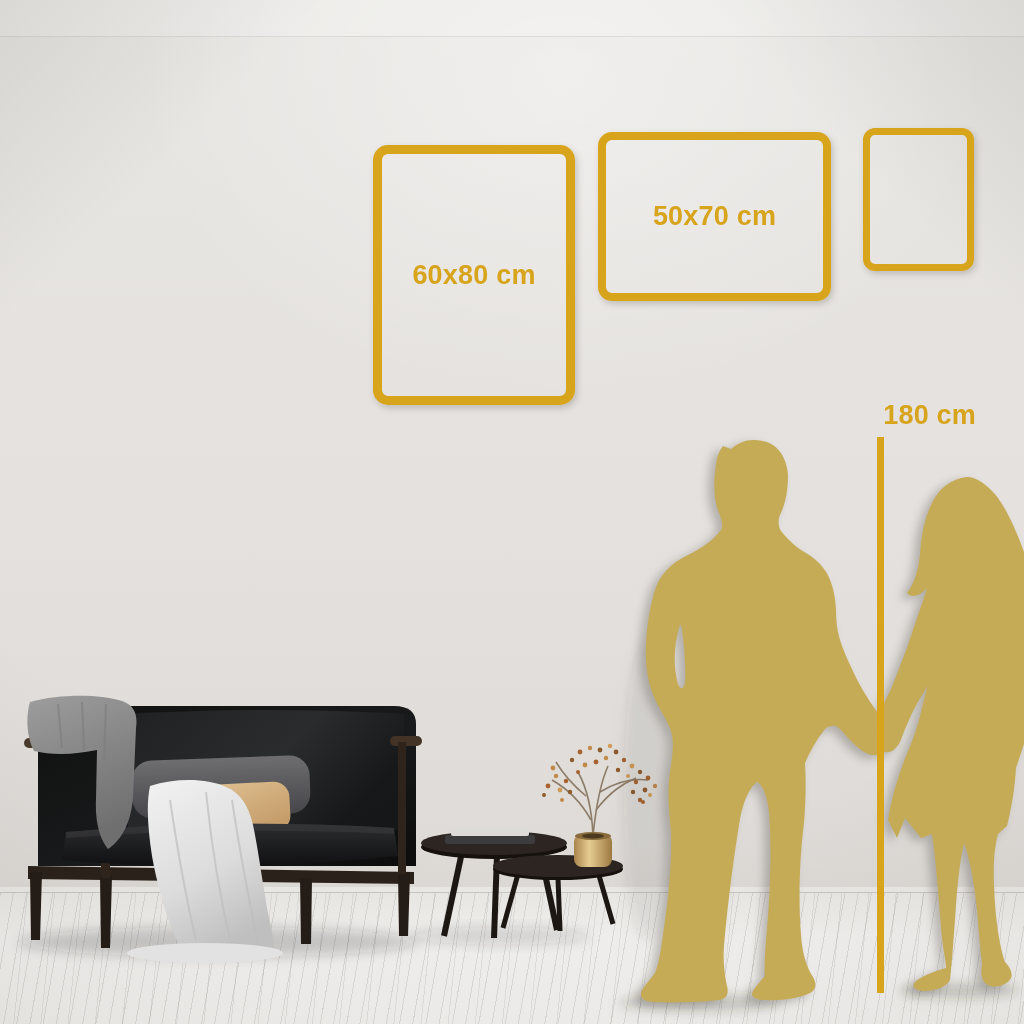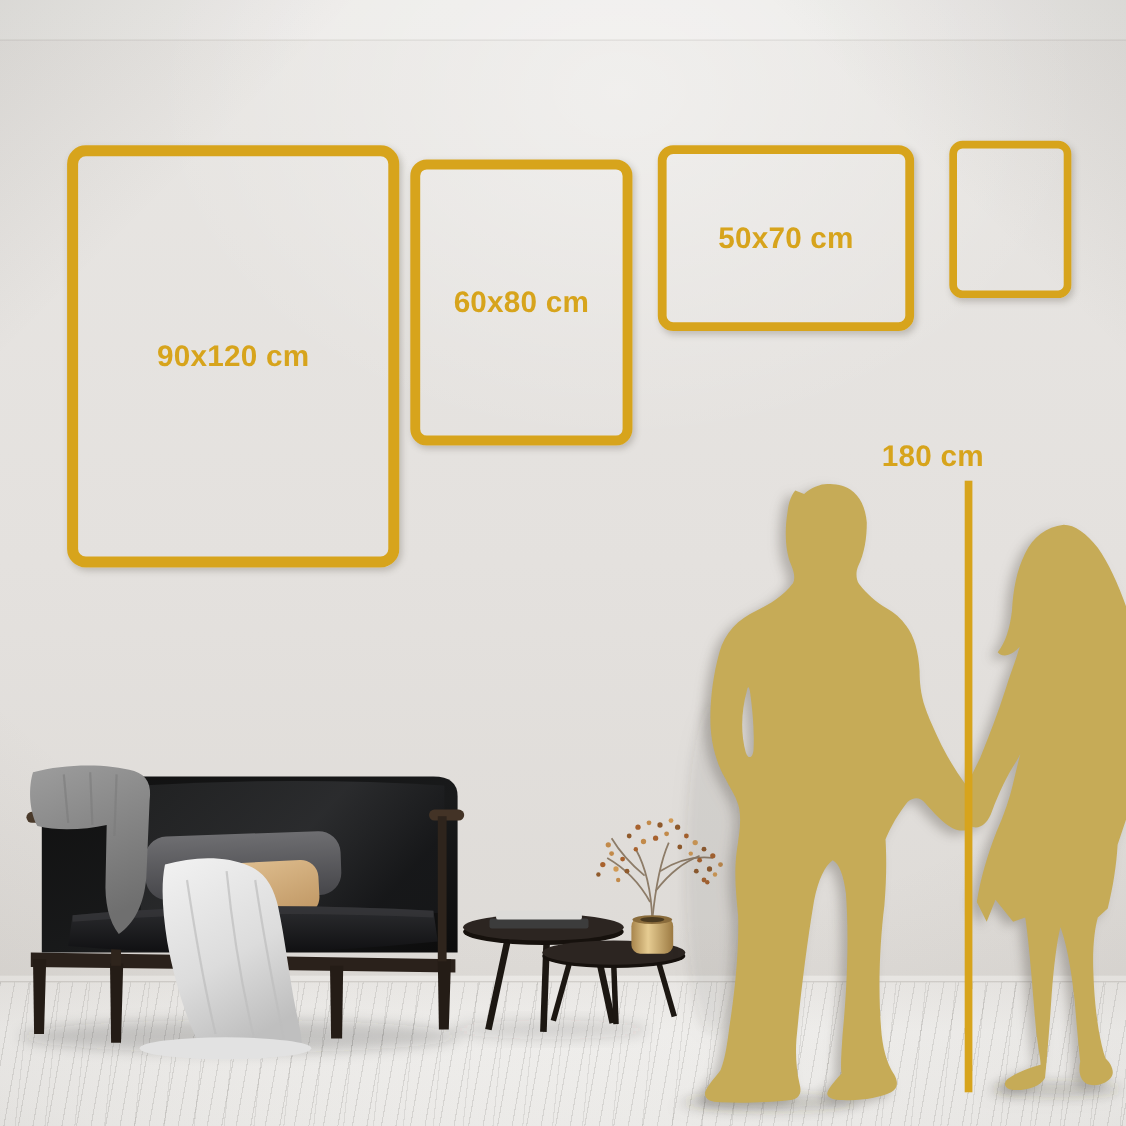--- a/index.html
+++ b/index.html
@@ -27,21 +27,21 @@
       linear-gradient(135deg, rgba(60,55,50,0.10), rgba(0,0,0,0) 16%),
       linear-gradient(225deg, rgba(60,55,50,0.10), rgba(0,0,0,0) 16%),
       radial-gradient(120% 95% at 52% 30%, rgba(0,0,0,0) 55%, rgba(95,88,80,0.10) 82%, rgba(70,64,58,0.20) 100%);}
   
   .frame{position:absolute;border:9px solid var(--gold);border-radius:16px;
     display:flex;align-items:center;justify-content:center;
     box-shadow:2px 3px 6px rgba(104,96,82,0.30);}
   .size-label{font-weight:800;font-size:27px;color:var(--gold);letter-spacing:0.2px;white-space:nowrap;}
   .label-below{position:absolute;text-align:center;}
   
-  .height-label{position:absolute;left:748px;top:400px;width:200px;text-align:center;z-index:6;}
+  .height-label{position:absolute;left:776px;top:400px;width:200px;text-align:right;z-index:6;}
   .height-line{position:absolute;left:877px;top:437px;width:7px;height:556px;background:var(--gold);z-index:5;}
   
   .furniture{position:absolute;inset:0;z-index:2;}
   .couple{position:absolute;inset:0;z-index:4;
     filter:drop-shadow(-6px 4px 5px rgba(90,84,74,0.35));}
   .frames-layer{position:absolute;inset:0;z-index:3;}
 </style>
 </head>
 <body>
 
@@ -188,23 +188,20 @@
 
       <g>
         <rect x="574" y="834" width="38" height="33" rx="8" fill="url(#vaseG)"></rect>
         <ellipse cx="593" cy="836" rx="18" ry="4" fill="#8a6c3c"></ellipse>
         <ellipse cx="593" cy="836" rx="11" ry="2.4" fill="#4a3a20"></ellipse>
       </g>
     </g>
   </svg>
 
   <div class="frames-layer">
-    <div class="frame" style="left:61px;top:132px;width:282px;height:364px;border-width:10px;border-radius:17px;">
-      <span class="size-label">90x120 cm</span>
-    </div>
     <div class="frame" style="left:373px;top:145px;width:184px;height:242px;border-width:9px;border-radius:15px;">
       <span class="size-label">60x80 cm</span>
     </div>
     <div class="frame" style="left:598px;top:132px;width:217px;height:153px;border-width:8px;border-radius:14px;">
       <span class="size-label">50x70 cm</span>
     </div>
     <div class="frame" style="left:863px;top:128px;width:97px;height:129px;border-width:7px;border-radius:12px;"></div>
   </div>
 
   <svg class="couple" viewBox="0 0 1024 1024" aria-hidden="true">

